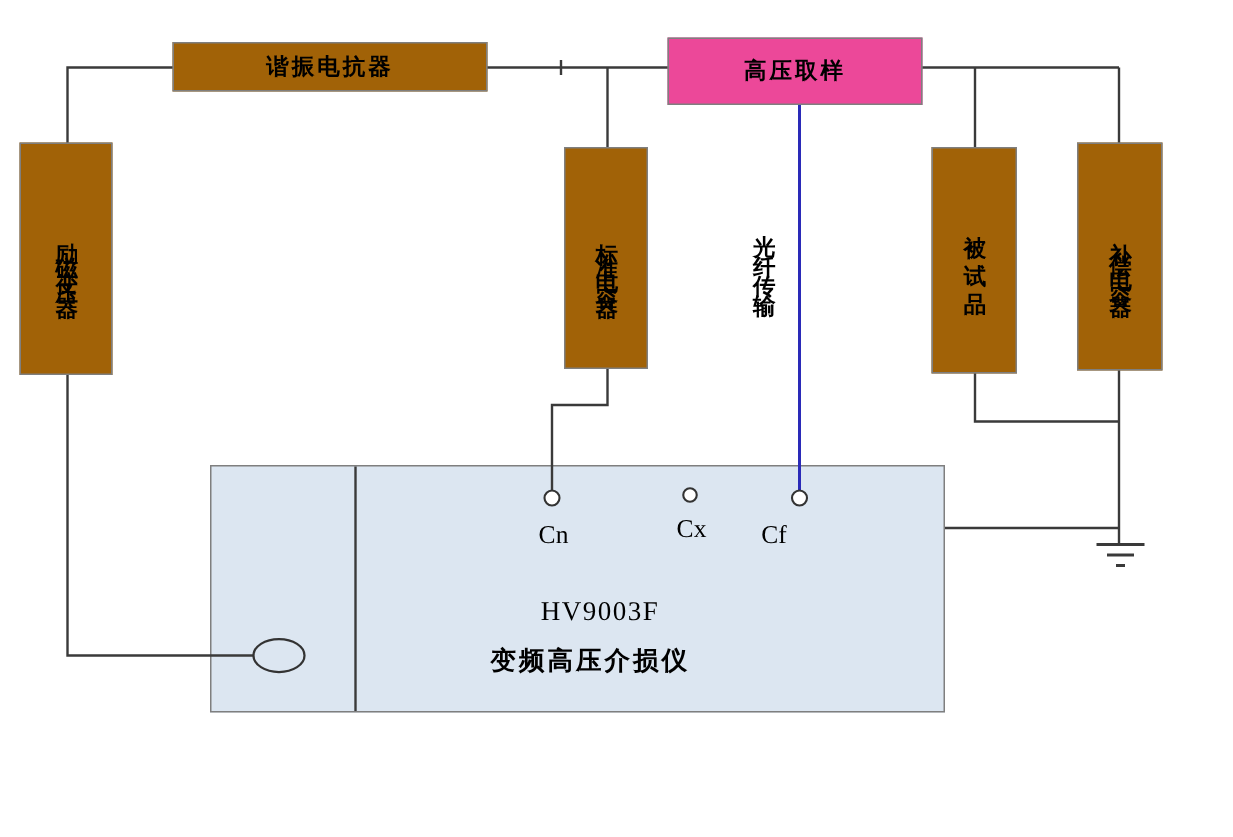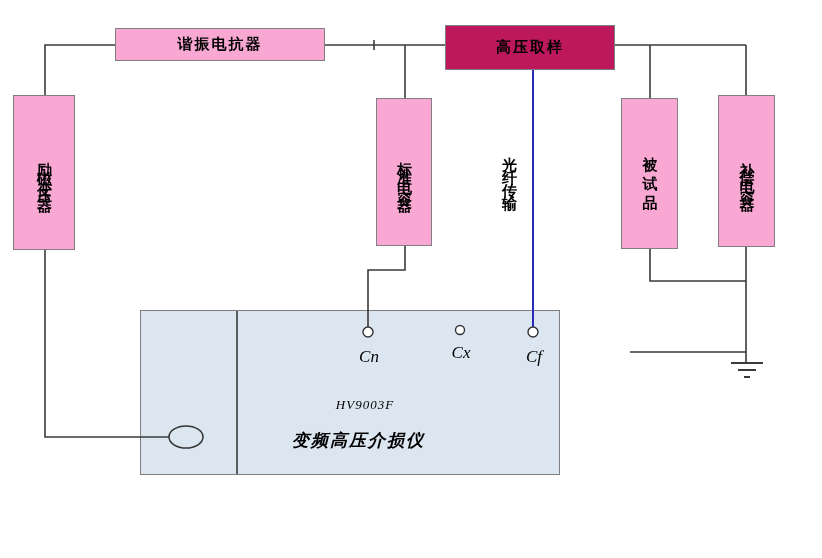--- a/index.html
+++ b/index.html
@@ -1,43 +1,43 @@
 <!DOCTYPE html>
 <html><head>
 <meta charset="utf-8">
 <style>
   html,body{margin:0;padding:0;background:#ffffff;}
   #canvas{
     position:relative;width:822px;height:558px;background:#ffffff;
     font-family:"DejaVu Sans",sans-serif;color:#000;overflow:hidden;
   }
   .box{
-    position:absolute;background:#f9a8d4;border:1.6px solid #7f7f7f;
+    position:absolute;background:#a16207;border:1.6px solid #7f7f7f;
     box-sizing:border-box;display:flex;align-items:center;justify-content:center;
   }
-  .box.green{background:#be185d;text-align:right;}
+  .box.green{background:#ec4899;text-align:right;}
   .hlabel{font-size:15px;letter-spacing:2px;font-weight:bold;}
   .vlabel{
     writing-mode:vertical-rl;text-orientation:upright;
     font-size:15px;font-weight:bold;line-height:1;
   }
   .sp5{letter-spacing:9px;}
   .sp4{letter-spacing:13px;}
   .sp3{letter-spacing:19px;}
   .fiber{
     position:absolute;display:flex;align-items:center;justify-content:center;
   }
   #main-box{position:absolute;background:#dce6f1;border:1.6px solid #7f7f7f;box-sizing:border-box;}
   .term-label{
     position:absolute;width:40px;text-align:center;
     font-family:"Liberation Serif",serif;font-size:17px;
   }
   .model-text{
     position:absolute;left:30px;right:0;text-align:center;
-    font-family:"Liberation Serif",serif;font-size:13px;letter-spacing:1px;
+    font-family:"Liberation Serif",serif;font-size:18px;letter-spacing:1px;
   }
   .name-text{
     position:absolute;left:30px;right:13px;text-align:center;
     font-size:17px;font-weight:bold;letter-spacing:2px;
   }
   #caption{
     position:absolute;left:0;right:30px;top:507px;text-align:center;
     font-size:17px;letter-spacing:1px;
   }
   #wires{position:absolute;left:0;top:0;pointer-events:none;}
@@ -68,24 +68,24 @@
   </div>
 
   <div class="box" style="left:621px;top:98px;width:57px;height:151px;">
     <span class="vlabel sp3">被试品</span>
   </div>
 
   <div class="box" style="left:718px;top:95px;width:57px;height:152px;">
     <span class="vlabel sp5">补偿电容器</span>
   </div>
 
-  <div id="main-box" style="left:140px;top:310px;width:420px;height:165px;font-style:italic;">
+  <div id="main-box" style="left:140px;top:310px;width:490px;height:165px;">
     <div class="term-label" style="left:208px;top:36px;">Cn</div>
     <div class="term-label" style="left:300px;top:32px;">Cx</div>
-    <div class="term-label" style="left:373px;top:36px;">Cf</div>
+    <div class="term-label" style="left:355px;top:36px;">Cf</div>
     <div class="model-text" style="top:86px;">HV9003F</div>
     <div class="name-text" style="top:118px;">变频高压介损仪</div>
   </div>
 
   <svg id="wires" width="822" height="558" viewBox="0 0 822 558">
     <g stroke="#3a3a3a" stroke-width="1.6" fill="none">
       <path d="M45 95 V45 H115"></path>
       <path d="M325 45 H445"></path>
       <path d="M374 40 V50"></path>
       <path d="M405 45 V98"></path>

